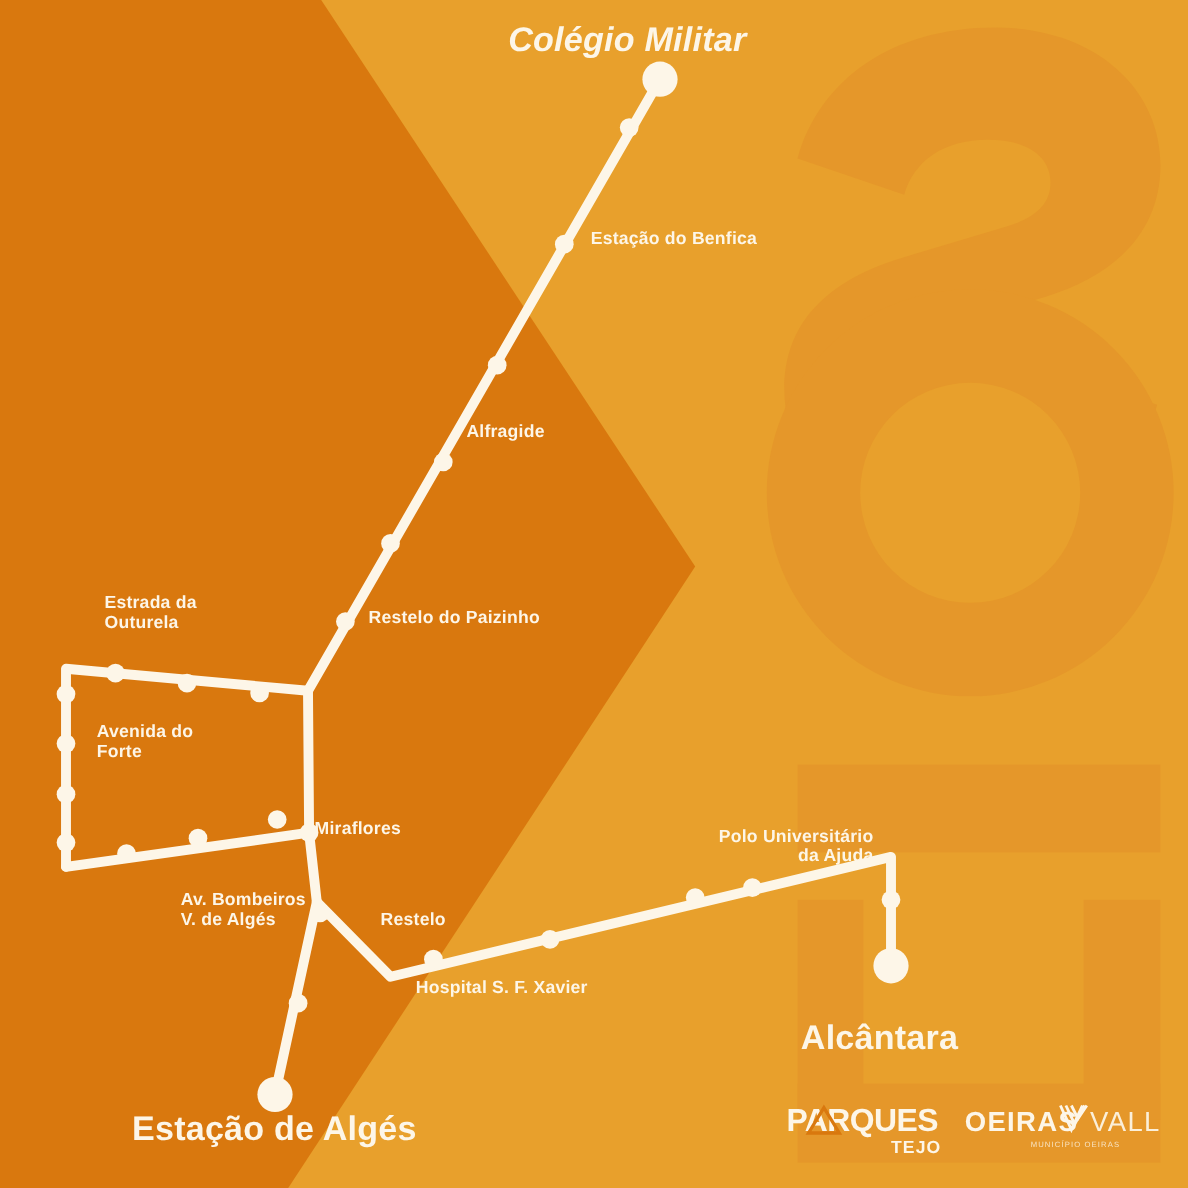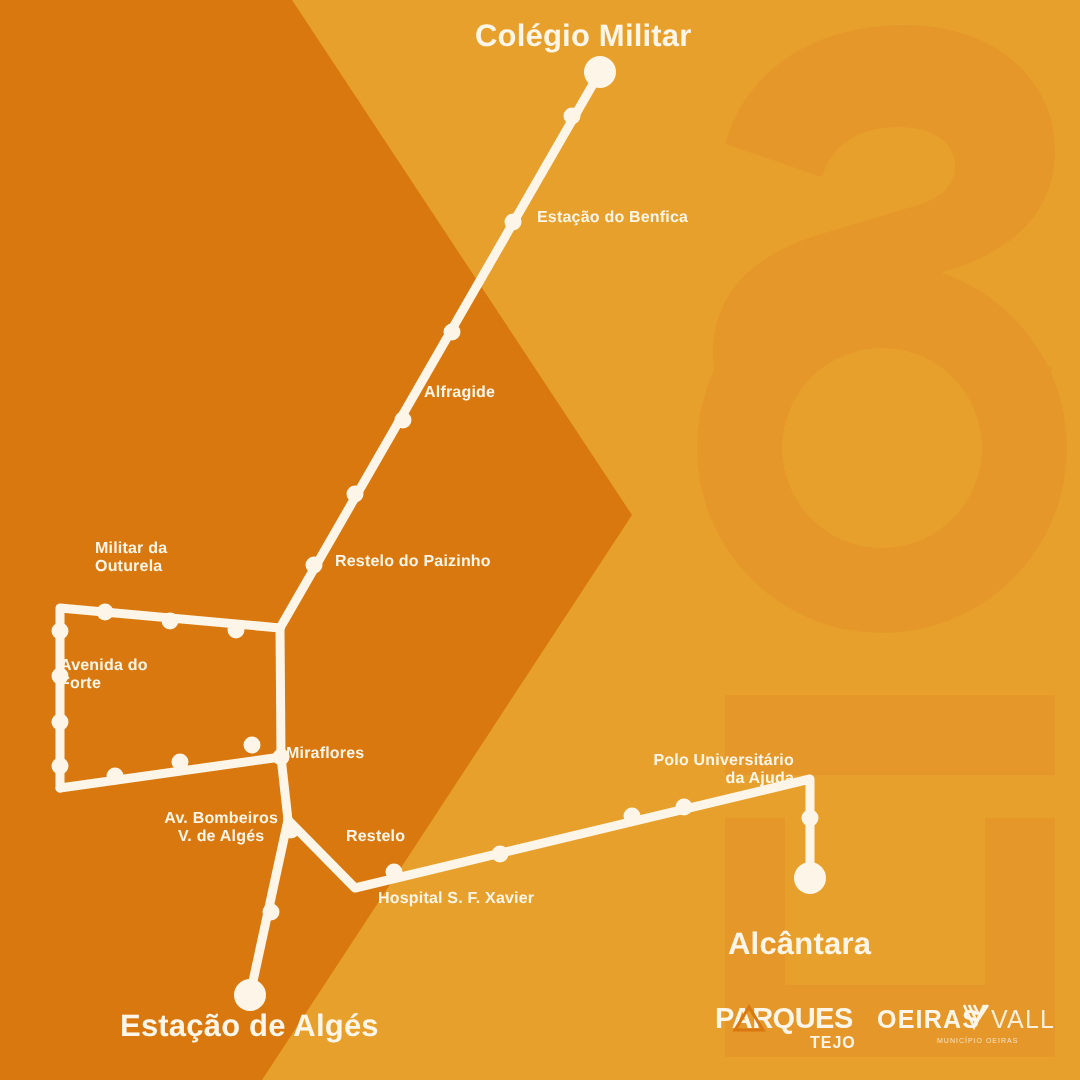--- a/index.html
+++ b/index.html
@@ -16,21 +16,21 @@
     position:absolute;
     color:#fdf6e8;
     font-weight:bold;
     letter-spacing:.2px;
     white-space:pre;
     line-height:1.13;
     text-rendering:geometricPrecision;
   }
   .lbl.sm{font-size:16px;}
   .lbl.term{font-size:31px;}
-  .lbl.r{text-align:center;}
+  .lbl.r{text-align:left;}
   .lbl.c{text-align:right;}
   .logos{position:absolute;left:715px;top:995px;width:340px;height:60px;}
 </style>
 </head>
 <body>
 
 <div id="stage">
 
   <svg id="bg" viewBox="0 0 1080 1080">
     <rect x="0" y="0" width="1080" height="1080" fill="#e8a02c"></rect>
@@ -107,26 +107,26 @@
 
   <div id="labels">
       <div class="lbl sm" style="left: 537px; top: 209px;">Estação do Benfica</div>
       <div class="lbl sm" style="left: 424px; top: 384px;">Alfragide</div>
       <div class="lbl sm" style="left: 335px; top: 553px;">Restelo do Paizinho</div>
       <div class="lbl sm" style="left: 286px; top: 745px;">Miraflores</div>
       <div class="lbl sm" style="left: 378px; top: 890px;">Hospital S. F. Xavier</div>
       <div class="lbl sm" style="left: 346px; top: 828px;">Restelo</div>
       <div class="lbl sm c" style="left: 584px; width: 210px; top: 752px;">Polo Universitário
 da Ajuda</div>
-      <div class="lbl term" style="left: 475px; top: 18px;">Colégio Militar</div>
+      <div class="lbl term" style="left: 462px; top: 18px; font-style: italic;">Colégio Militar</div>
       <div class="lbl term" style="left: 728px; top: 926px;">Alcântara</div>
       <div class="lbl term" style="left: 100px; top: 1008px; margin-left: 20px;">Estação de Algés</div>
-      <div class="lbl sm" style="left: 95px; top: 540px;">Militar da
+      <div class="lbl sm" style="left: 95px; top: 540px;">Estrada da
 Outurela</div>
-      <div class="lbl sm" style="left: 60px; top: 657px;">Avenida do
+      <div class="lbl sm" style="left: 88px; top: 657px;">Avenida do
 Forte</div>
       <div class="lbl sm r" style="right: 802px; top: 810px;">Av. Bombeiros
 V. de Algés</div>
     </div>
 
   <div class="logos">
     <svg viewBox="0 0 340 60" width="340" height="60">
       <g>
         <text x="0" y="33" font-family="Liberation Sans, sans-serif" font-size="29" font-weight="bold" letter-spacing="-0.5" fill="#fdf6e8">PARQUES</text>
         <text x="95" y="53" font-family="Liberation Sans, sans-serif" font-size="16" font-weight="bold" letter-spacing="1" fill="#fdf6e8">TEJO</text>

